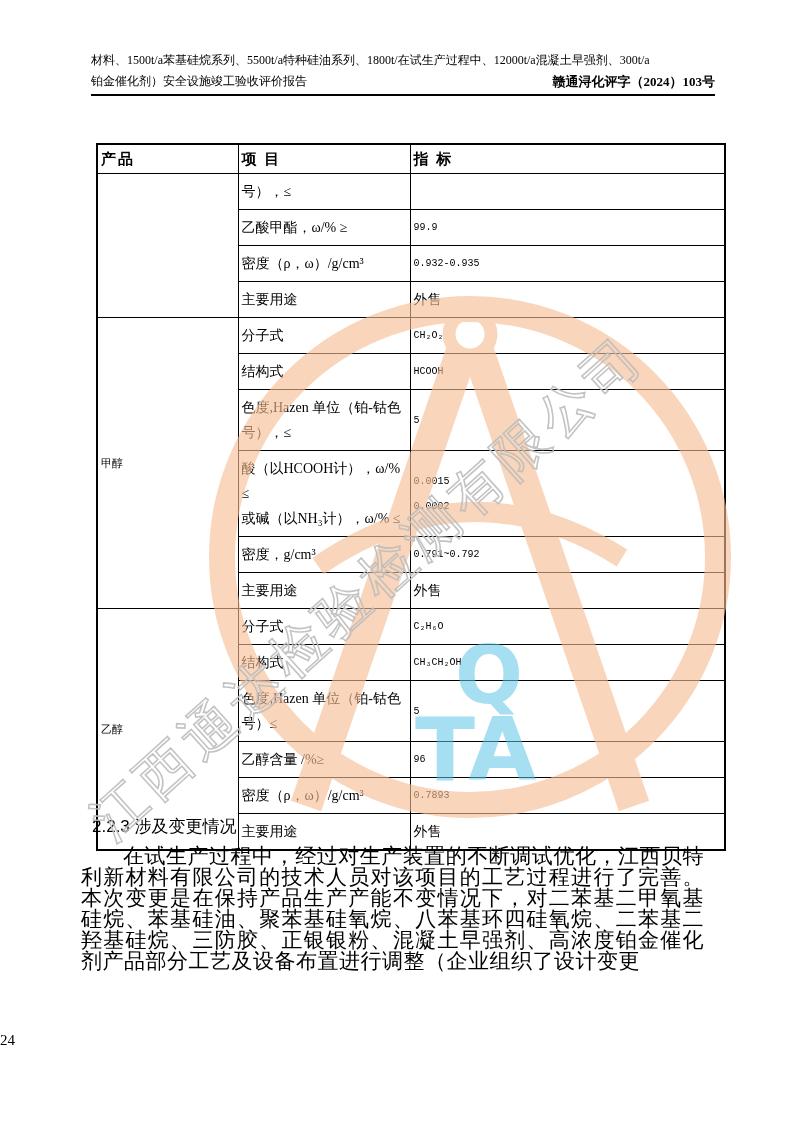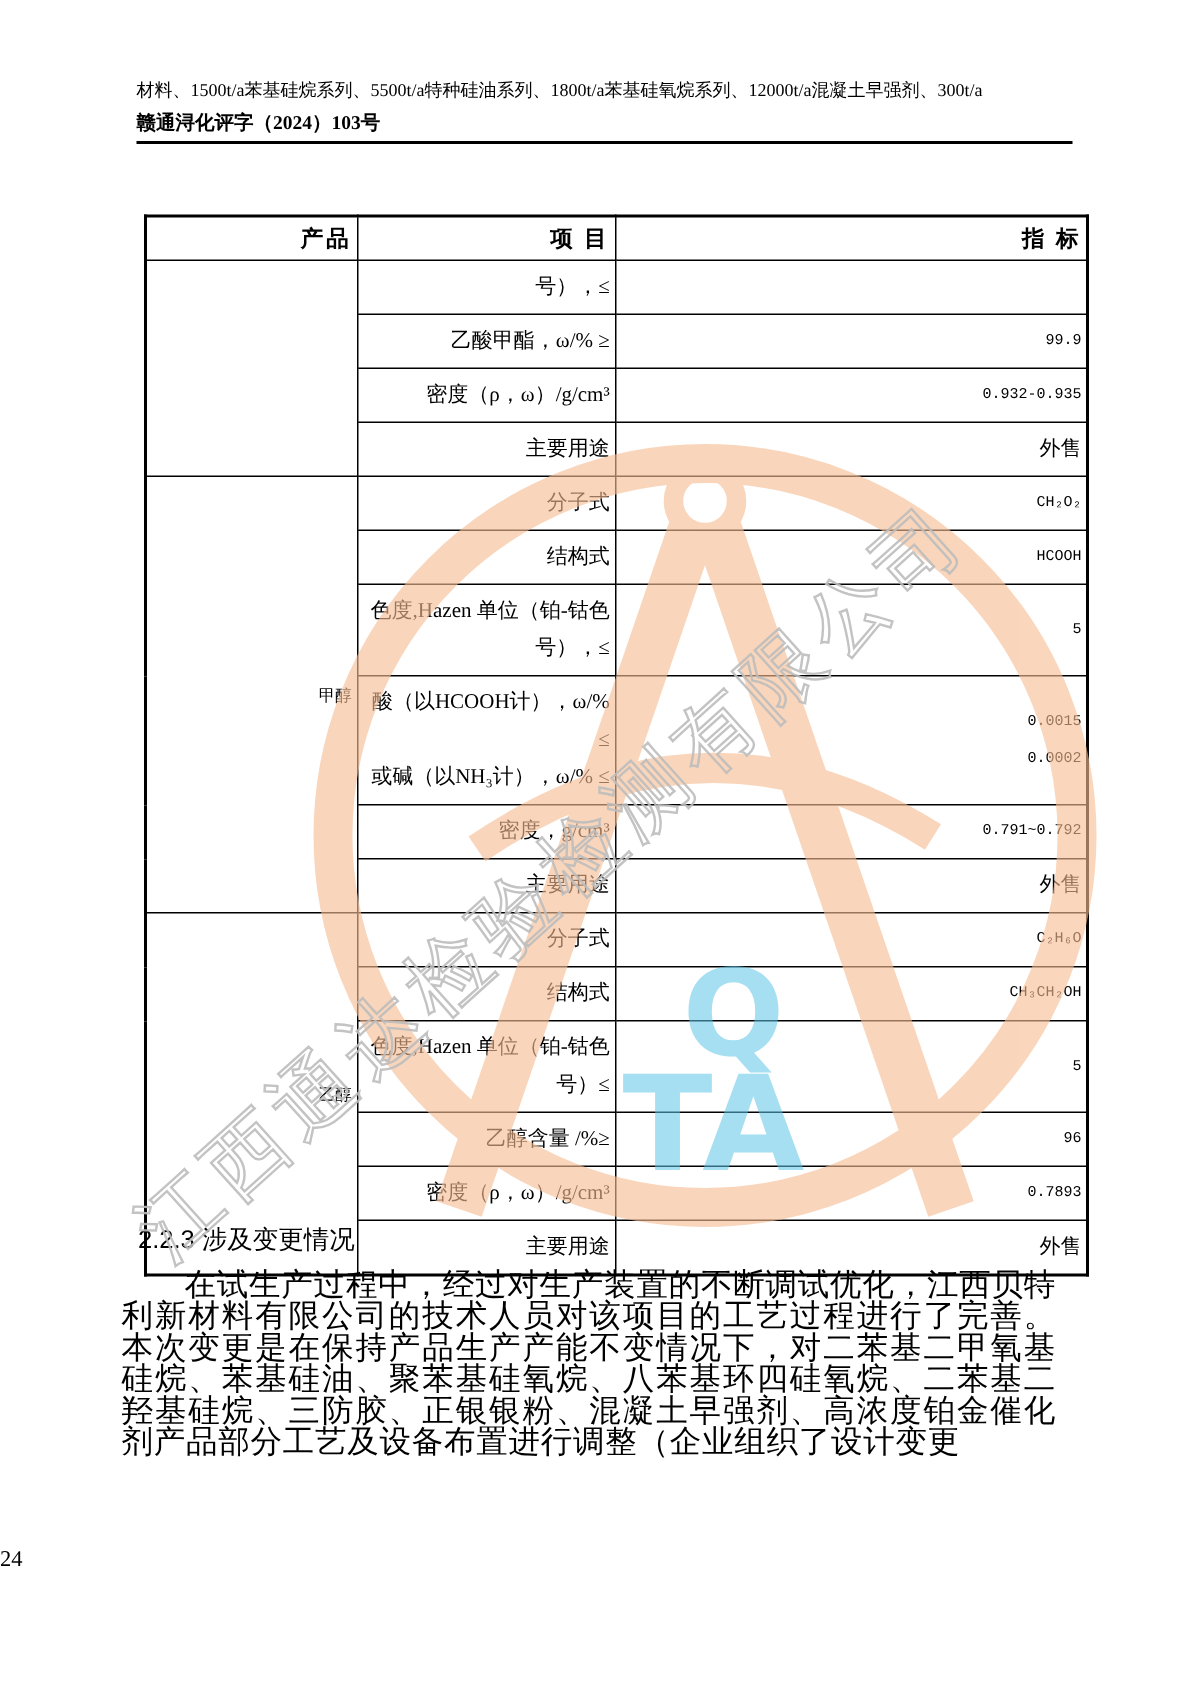--- a/index.html
+++ b/index.html
@@ -20,21 +20,21 @@
   .doc-header .h-line3{display:flex;justify-content:space-between;align-items:flex-end;}
   .doc-number{font-weight:bold;font-size:13px;}
 
   
   table.spec{
     position:absolute;left:96px;top:143px;width:628px;
     border-collapse:collapse;table-layout:fixed;
     border:2px solid #000;
   }
   table.spec th,table.spec td{
-    border:1px solid #000;text-align:right;vertical-align:middle;
+    border:1px solid #000;text-align:left;vertical-align:middle;
     padding:5px 3px;
   }
   table.spec th{
     height:22px;font-size:15px;font-weight:bold;letter-spacing:2px;padding:3px;
   }
   td.col-product{font-size:11px;}
   td.col-item{font-size:14px;line-height:25px;white-space:pre-line;}
   td.col-value{
     font-size:10px;line-height:25px;white-space:pre-line;
     font-family:"Liberation Mono","DejaVu Sans Mono",monospace;
@@ -59,22 +59,23 @@
 
   
   .watermark{position:absolute;inset:0;z-index:2;pointer-events:none;}
 </style>
 </head>
 <body>
 
 <div class="content">
 
   <div class="doc-header">
-    <div class="h-line">材料、1500t/a苯基硅烷系列、5500t/a特种硅油系列、1800t/a苯基硅氧烷系列、12000t/a混凝土早强剂、300t/a</div>
+    <div class="h-line">材料、1500t/a苯基硅烷系列、5500t/a特种硅油系列、1800t/在试生产过程中、12000t/a混凝土早强剂、300t/a</div>
     <div class="h-line h-line3">
+      <span>铂金催化剂）安全设施竣工验收评价报告</span>
       <span class="doc-number">赣通浔化评字（2024）103号</span>
     </div>
   </div>
 
   <table class="spec">
     <colgroup>
       <col style="width:141px">
         <col style="width:172px">
         <col style="width:315px">
     </colgroup>

